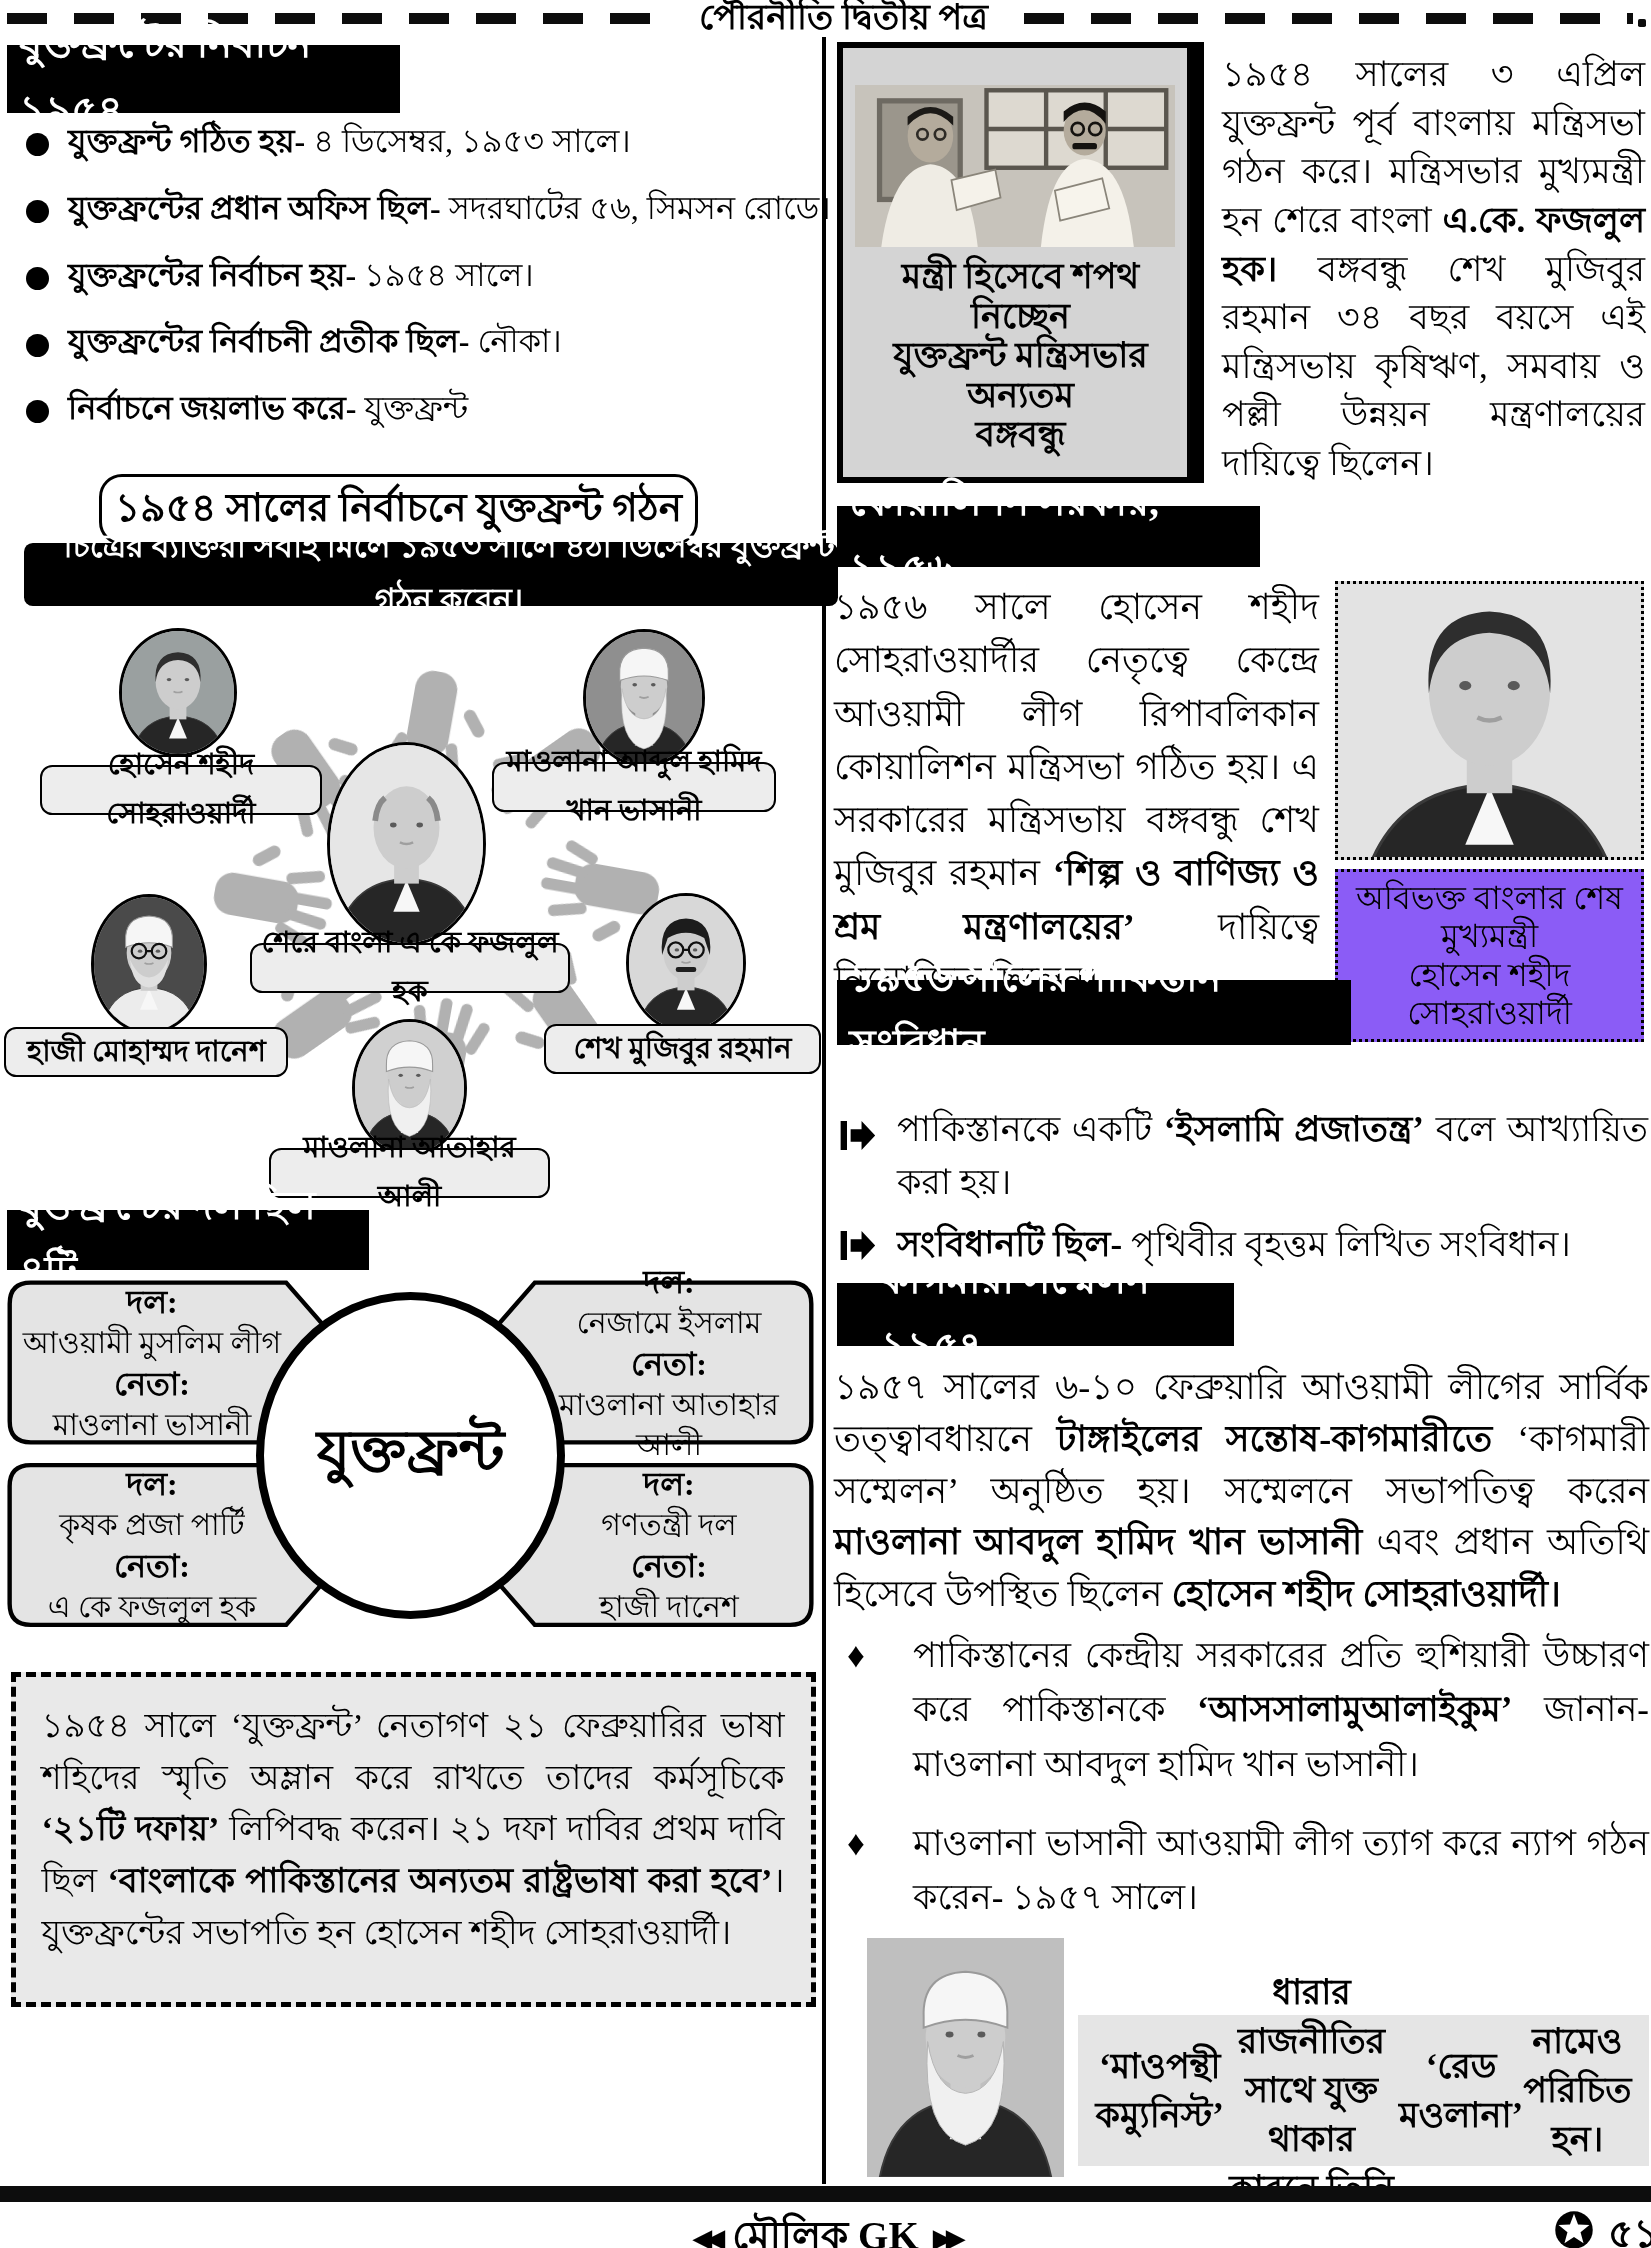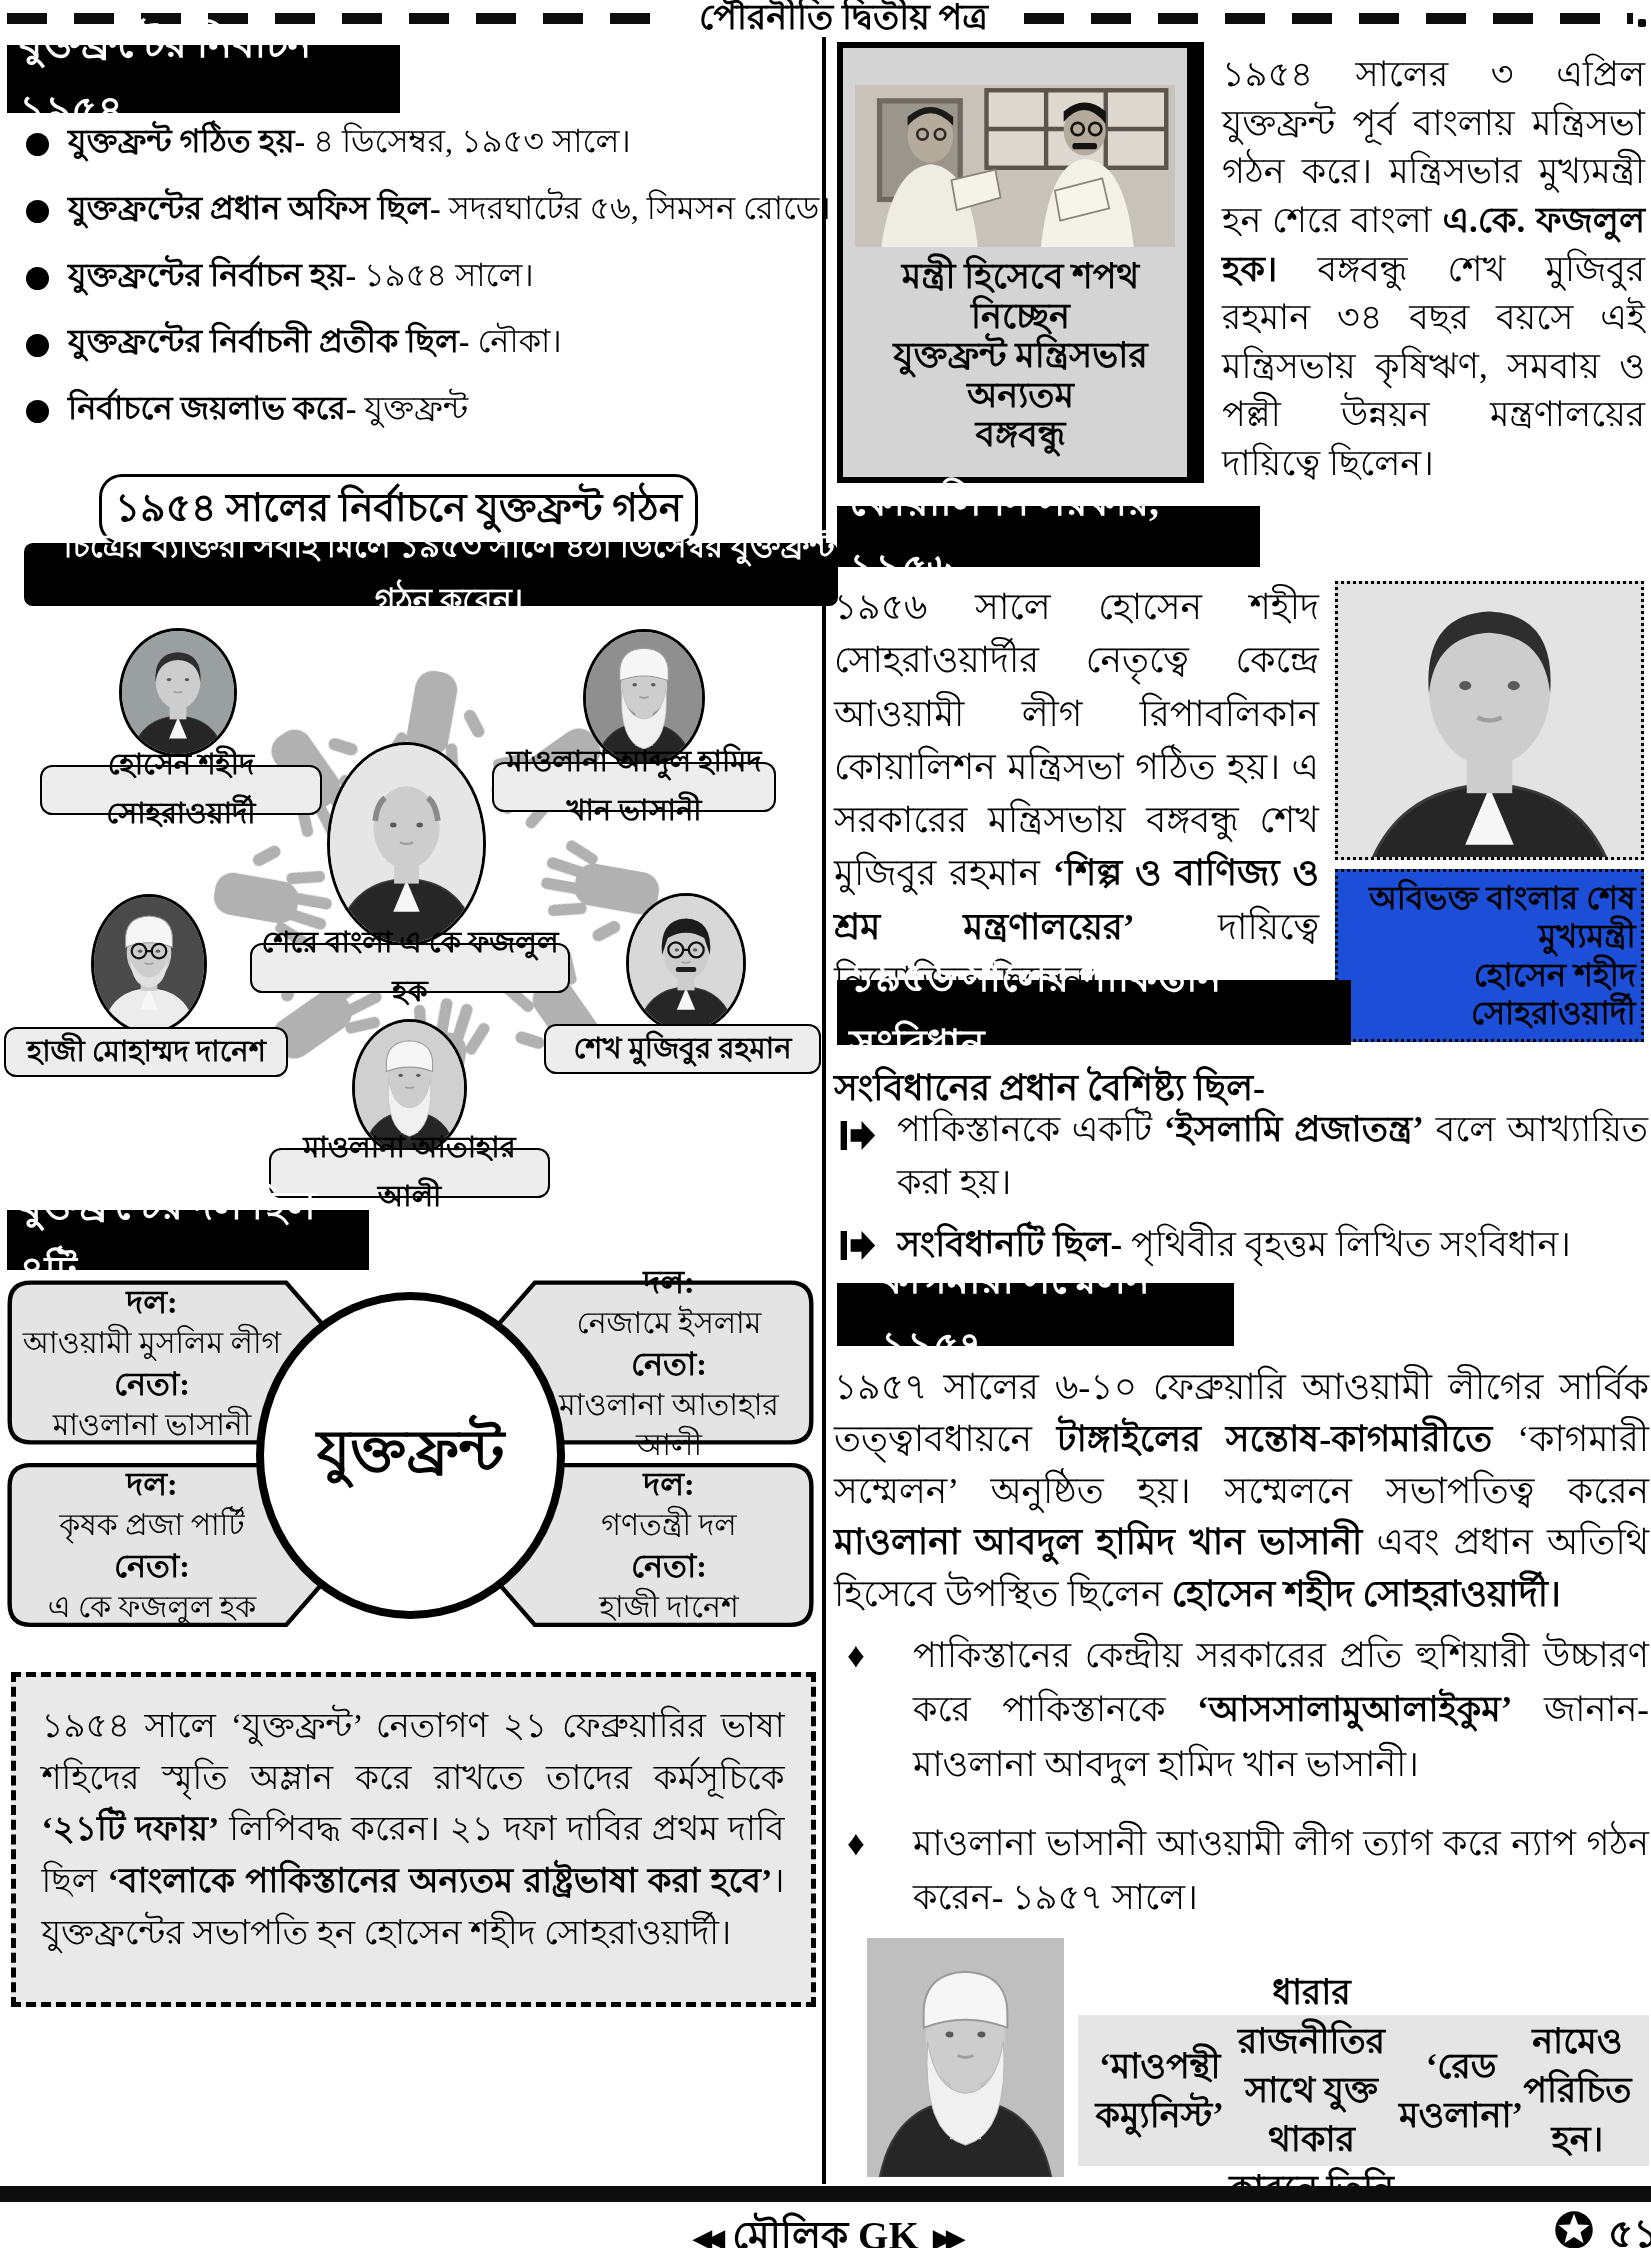--- a/index.html
+++ b/index.html
@@ -36,22 +36,22 @@
   .dashed-note{background:#e9e9e9;border:5.3px dashed #000;box-sizing:border-box;padding:23px 26px;
                font-size:34px;line-height:1.52;text-align:justify;}
   
   .oath-box{background:#d4d4d4;border:6.1px solid #000;box-sizing:border-box;}
   .oath-caption{font-size:35px;font-weight:700;text-align:center;line-height:1.13;}
   .para{font-size:35px;line-height:1.38;text-align:justify;}
   .para2{font-size:36px;line-height:1.48;text-align:justify;}
   .b{font-weight:700;}
   .dotted-photo{border:3.5px dotted #000;background:#dcdcdc;overflow:hidden;box-sizing:border-box;}
   .dotted-photo svg{display:block;width:100%;height:100%;}
-  .dotted-cap{border:3.5px dotted #000;background:#1d4ed8;display:flex;align-items:center;justify-content:center;
-              font-size:32px;font-weight:700;text-align:right;line-height:1.2;box-sizing:border-box;padding:7px 5.3px;}
+  .dotted-cap{border:3.5px dotted #000;background:#8b5cf6;display:flex;align-items:center;justify-content:center;
+              font-size:32px;font-weight:400;text-align:center;line-height:1.2;box-sizing:border-box;padding:7px 5.3px;}
   .intro-line{font-size:36px;font-weight:700;}
   .arrow-ico{width:40px;height:37px;}
   .diamond{font-size:35px;line-height:1;}
   .dpoint{font-size:35px;line-height:1.55;text-align:justify;}
   .graybox-note{background:#e5e5e5;display:flex;align-items:center;justify-content:center;text-align:center;
                 font-size:35px;font-weight:700;line-height:1.4;box-sizing:border-box;padding:10.5px 17.6px;}
   .plainphoto{overflow:hidden;background:#bfbfbf;}
   .plainphoto svg{display:block;width:100%;height:100%;}
   
   .footbar{background:#0d0d0d;}
@@ -336,21 +336,20 @@
         <div>
           <div>অবিভক্ত বাংলার শেষ মুখ্যমন্ত্রী</div>
           <div>হোসেন শহীদ সোহরাওয়ার্দী</div>
         </div>
       </div>
     </div>
     <div class="para2"><span>১৯৫৬ সালে হোসেন শহীদ সোহরাওয়ার্দীর নেতৃত্বে কেন্দ্রে আওয়ামী লীগ রিপাবলিকান কোয়ালিশন মন্ত্রিসভা গঠিত হয়। এ সরকারের মন্ত্রিসভায় বঙ্গবন্ধু শেখ মুজিবুর রহমান </span><span class="b">‘শিল্প ও বাণিজ্য ও শ্রম মন্ত্রণালয়ের’</span><span> দায়িত্বে নিয়োজিত ছিলেন।</span></div>
   </div>
 
   <div class="abs hdr" style="left:837px;top:980px;width:514px;height:65px;font-size:40px;">১৯৫৬ সালের পাকিস্তান সংবিধান</div>
-  <div class="abs intro-line" style="left:834px;top:1060px;">সংবিধানের প্রধান বৈশিষ্ট্য ছিল-</div>
 
   <div class="abs arrow-ico" style="left:837px;top:1117px;">
     <svg class="svgfill" viewBox="0 0 44 40">
         <path d="M4 4 h7 v32 h-7 z M15 13 h12 v-9 l15 16 -15 16 v-9 h-12 z" fill="#000"></path>
       </svg>
   </div>
   <div class="abs dpoint" style="left:897px;top:1104px;width:751px;line-height:1.5;"><span>পাকিস্তানকে একটি </span><span class="b">‘ইসলামি প্রজাতন্ত্র’</span><span> বলে আখ্যায়িত করা হয়।</span></div>
 
   <div class="abs arrow-ico" style="left:837px;top:1227px;">
     <svg class="svgfill" viewBox="0 0 44 40">

